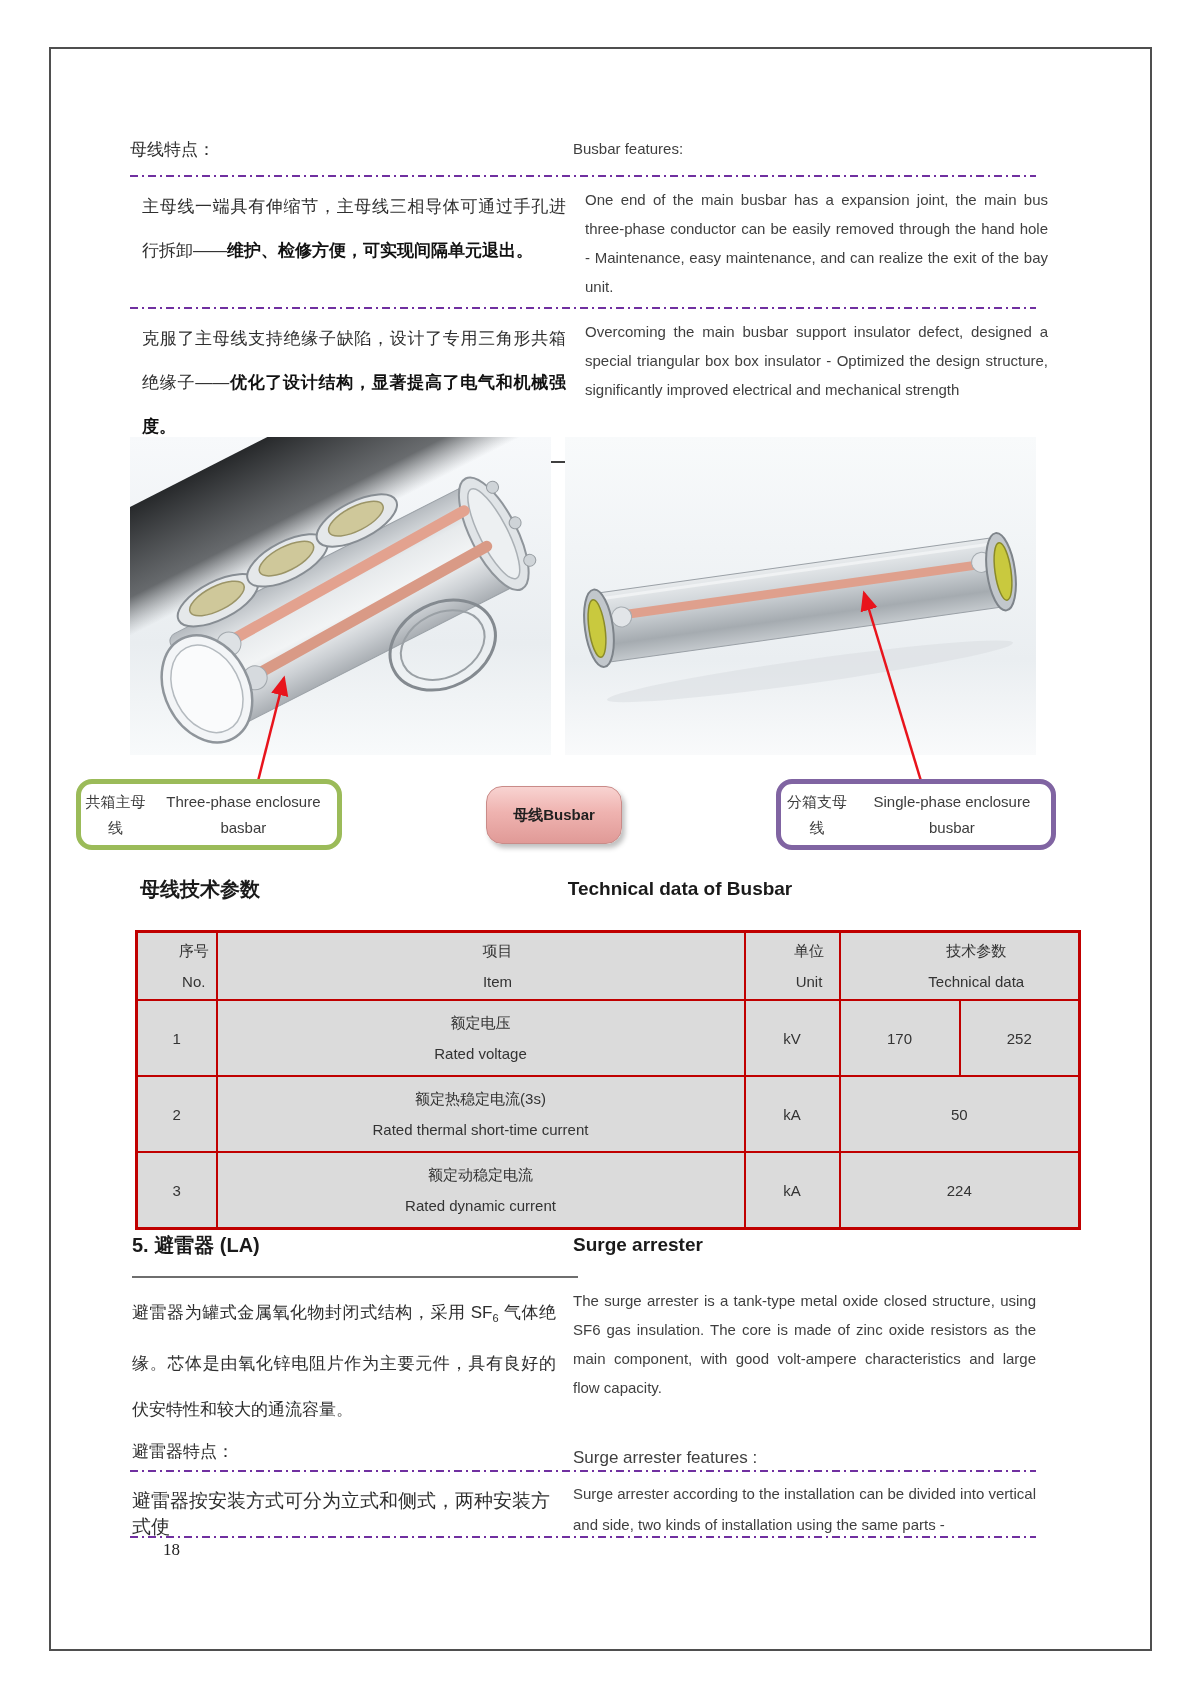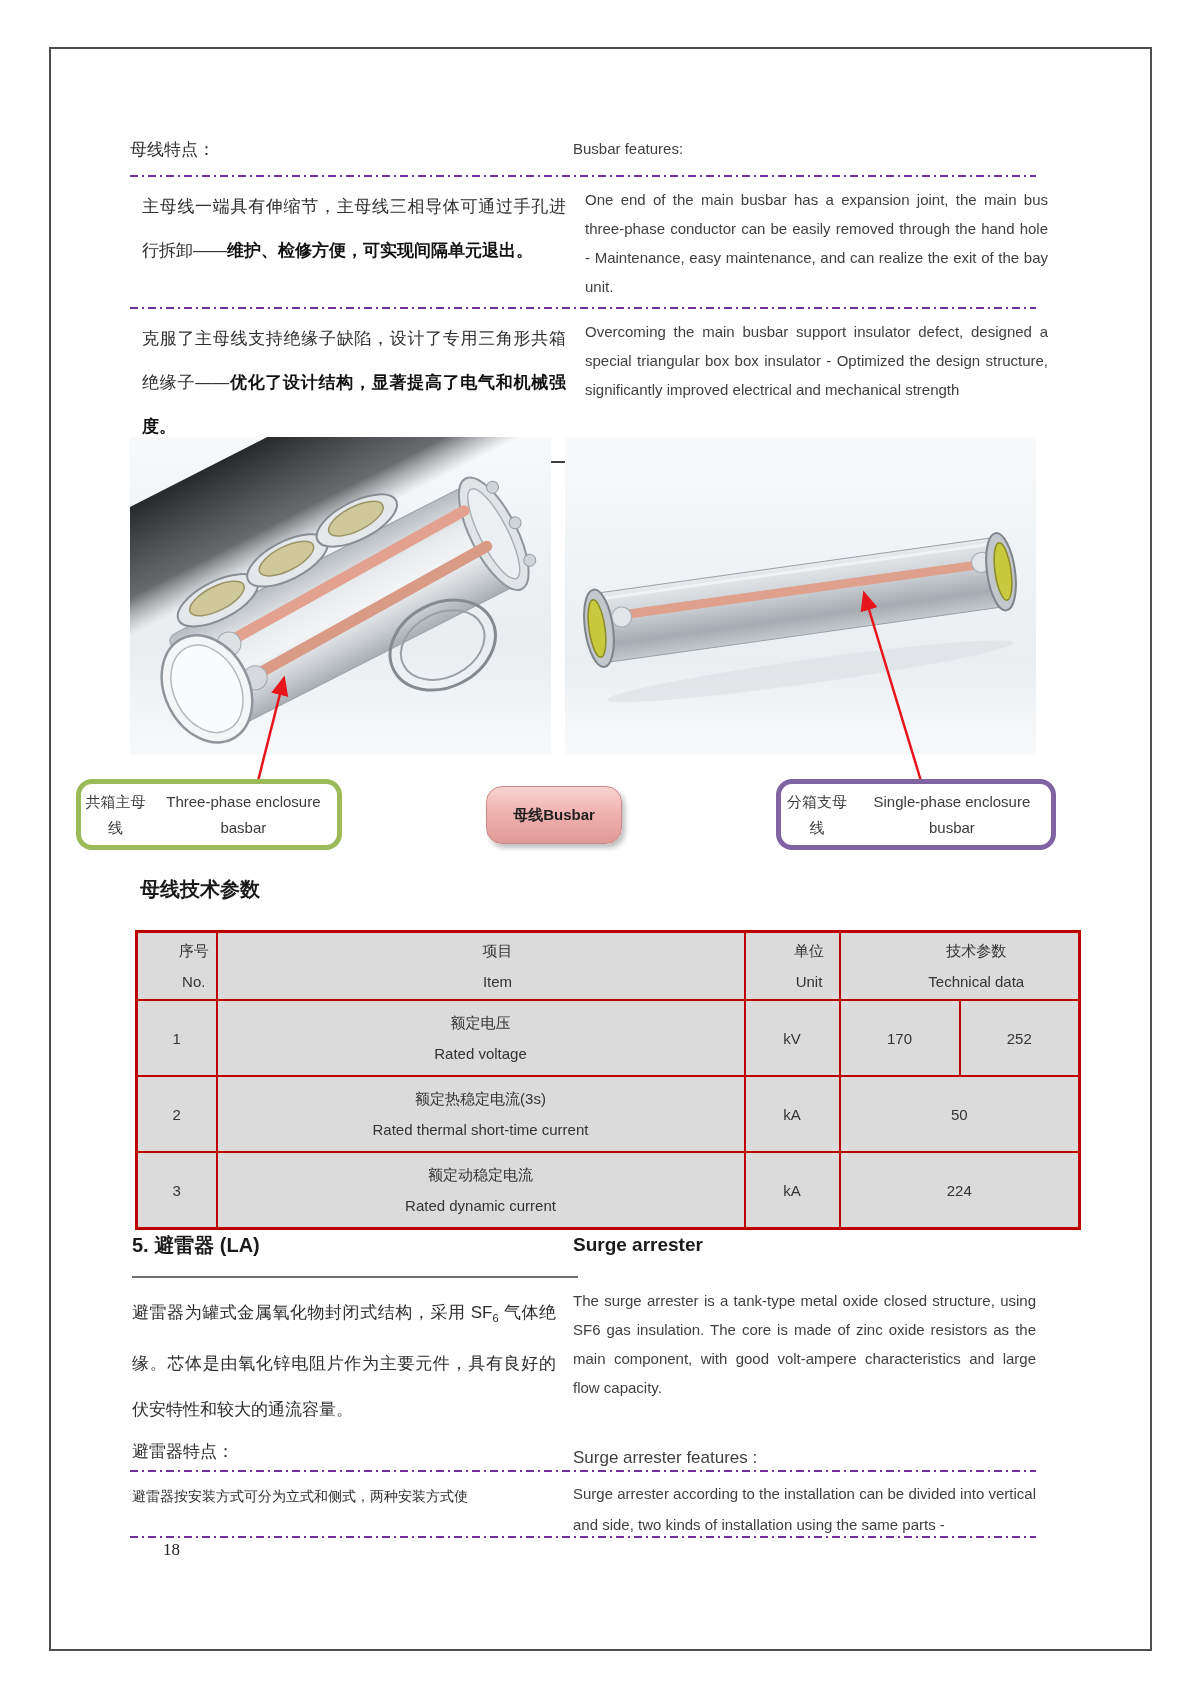--- a/index.html
+++ b/index.html
@@ -60,21 +60,21 @@
   .surge-head-en{position:absolute;left:573px;top:1234px;font-size:19px;font-weight:bold;color:#1a1a1a;}
   .surge-rule{position:absolute;left:132px;top:1276px;width:446px;height:2px;background:#6e6e6e;}
   .surge-cn{position:absolute;left:132px;top:1290px;width:424px;font-size:17px;line-height:46px;
             color:#2e2e2e;text-align:justify;}
   .surge-cn sub{font-size:11px;}
   .surge-en{position:absolute;left:573px;top:1286px;width:463px;font-size:15px;line-height:29px;
             color:#3f3f3f;text-align:justify;}
   .surge-feat-cn{position:absolute;left:132px;top:1440px;font-size:17px;color:#2e2e2e;}
   .surge-feat-en{position:absolute;left:573px;top:1448px;font-size:17px;color:#3f3f3f;}
   .dash-abs{position:absolute;left:130px;width:906px;}
-  .install-cn{position:absolute;left:132px;top:1488px;width:430px;font-size:14px;color:#2e2e2e;}
+  .install-cn{position:absolute;left:132px;top:1488px;width:430px;font-size:19px;color:#2e2e2e;}
   .install-en{position:absolute;left:573px;top:1478px;width:463px;font-size:15px;line-height:31px;
               color:#3f3f3f;text-align:justify;}
   .page-num{position:absolute;left:163px;top:1540px;font-family:"Liberation Serif","DejaVu Serif",serif;
             font-size:17px;color:#222;}
 </style>
 </head>
 <body>
 
 <div class="page">
   <div class="frame"></div>
@@ -195,20 +195,21 @@
   <div class="callout callout-pink">
     <div class="cn">母线</div>
     <div class="en">Busbar</div>
   </div>
   <div class="callout callout-purple">
     <div class="cn">分箱支母线</div>
     <div class="en">Single-phase enclosure busbar</div>
   </div>
 
   <div class="tbl-title-cn">母线技术参数</div>
+  <div class="tbl-title-en">Technical data of Busbar</div>
 
   <table class="spec">
     <colgroup>
       <col style="width:80px">
         <col style="width:528px">
         <col style="width:95px">
         <col style="width:120px">
         <col style="width:120px">
     </colgroup>
     <tbody>

